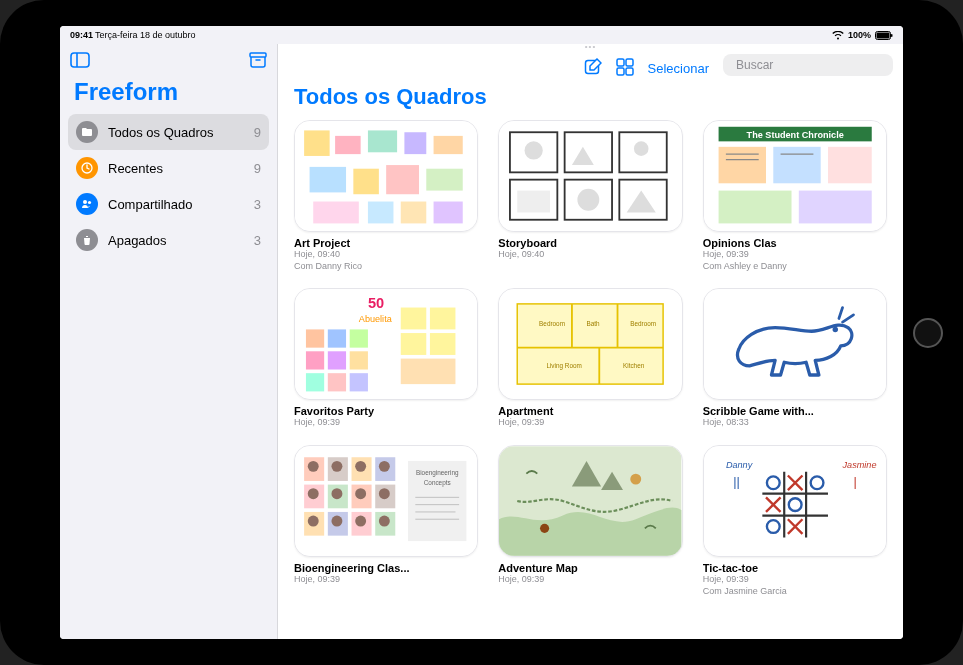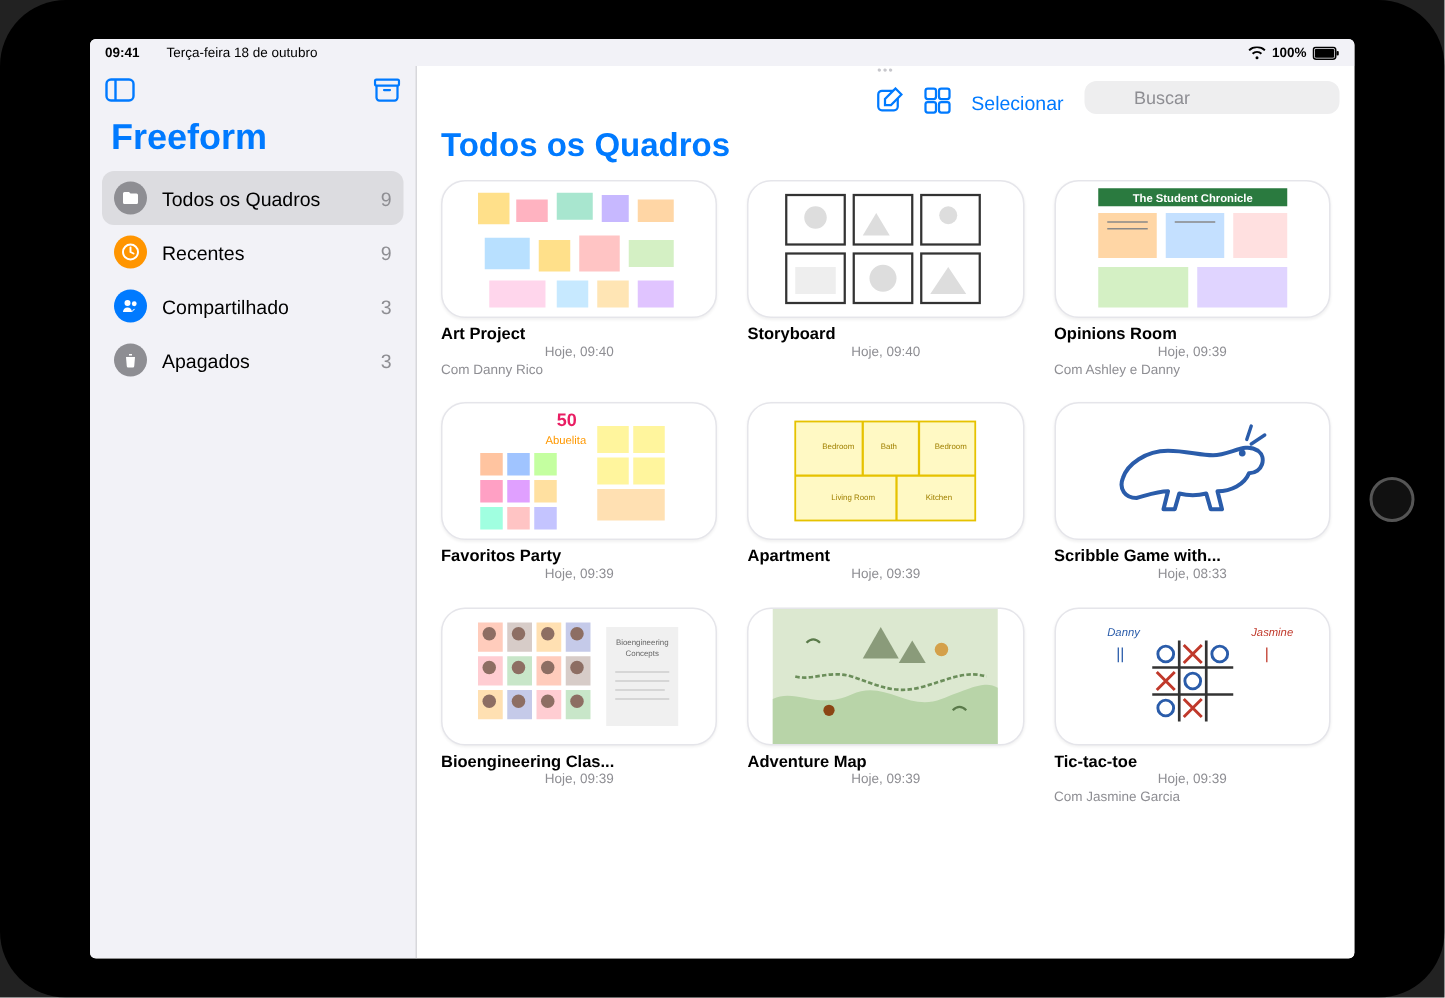--- a/index.html
+++ b/index.html
@@ -44,21 +44,21 @@
       height: 18px;
       display: flex;
       justify-content: space-between;
       align-items: center;
       padding: 0 10px;
       font-size: 9px;
       font-weight: 600;
       background: #f2f2f7;
       color: #000;
     }
-    .status-left { display: flex; gap: 18px; align-items: flex-end;}
+    .status-left { display: flex; gap: 2px; align-items: flex-end;}
     .status-right { display: flex; gap: 4px; align-items: center; }
     .wifi-icon, .battery-icon { display: inline-flex; }
     .content { flex: 1; display: flex; overflow: hidden; }
     
     
     .sidebar {
       width: 218px;
       background: #f2f2f7;
       display: flex;
       flex-direction: column;
@@ -146,21 +146,20 @@
       gap: 5px;
       width: 170px;
     }
     .search-field input {
       border: none;
       background: transparent;
       outline: none;
       flex: 1;
       font-size: 12px;
       color: #333;
-      margin-left: 20px;
     }
     .search-field input::placeholder { color: #8e8e93; }
     .search-field svg { color: #8e8e93; }
     .page-title {
       color: #007aff;
       font-size: 22px;
       font-weight: 700;
       padding: 4px 16px 10px;
     }
     .grid {
@@ -168,21 +167,21 @@
       grid-template-columns: repeat(3, 1fr);
       gap: 16px 20px;
       padding: 0 16px 16px;
       overflow-y: auto;
     }
     .board-card {
       cursor: pointer;
     }
     .board-thumb {
       width: 100%;
-      height: 92px;
+      height: 112px;
       background: #fff;
       border: 1px solid #e5e5ea;
       border-radius: 16px;
       box-shadow: 0 1px 2px rgba(0,0,0,0.06);
       overflow: hidden;
       display: flex;
       align-items: flex-start;
       justify-content: center;
     }
     .board-name {
@@ -191,21 +190,20 @@
       color: #000;
       margin-top: 5px;
       white-space: nowrap;
       overflow: hidden;
       text-overflow: ellipsis;
     }
     .board-meta {
       font-size: 9px;
       color: #8e8e93;
       line-height: 1.3;
-      text-align: center;
     }
     .board-share {
       font-size: 9px;
       color: #8e8e93;
       line-height: 1.3;
     }
     
     .thumb-art { width:100%; height:100%; }
   </style>
 </head>
@@ -386,21 +384,21 @@
                   <rect x="8" y="14" width="26" height="20" fill="#ffd6a5"></rect>
                   <rect x="38" y="14" width="26" height="20" fill="#c4e0ff"></rect>
                   <rect x="68" y="14" width="24" height="20" fill="#ffe0e0"></rect>
                   <rect x="8" y="38" width="40" height="18" fill="#d4f0c4"></rect>
                   <rect x="52" y="38" width="40" height="18" fill="#e0d4ff"></rect>
                   <line x1="12" y1="18" x2="30" y2="18" stroke="#888" stroke-width="0.6"></line>
                   <line x1="12" y1="21" x2="30" y2="21" stroke="#888" stroke-width="0.6"></line>
                   <line x1="42" y1="18" x2="60" y2="18" stroke="#888" stroke-width="0.6"></line>
                 </svg>
               </div>
-    <div class="board-name">Opinions Room</div>
+    <div class="board-name">Opinions Clas</div>
     <div class="board-meta">Hoje, 09:39</div>
     <div class="board-share">Com Ashley e Danny</div>
   </div>
             <div class="board-card">
     <div class="board-thumb">
                 <svg class="thumb-art" viewBox="0 0 100 60">
                   <rect width="100" height="60" fill="#fff"></rect>
                   <text x="40" y="10" font-size="8" fill="#e91e63" font-weight="bold">50</text>
                   <text x="35" y="18" font-size="5" fill="#ff9800">Abuelita</text>
                   <rect x="6" y="22" width="10" height="10" fill="#ffc4a0"></rect>

